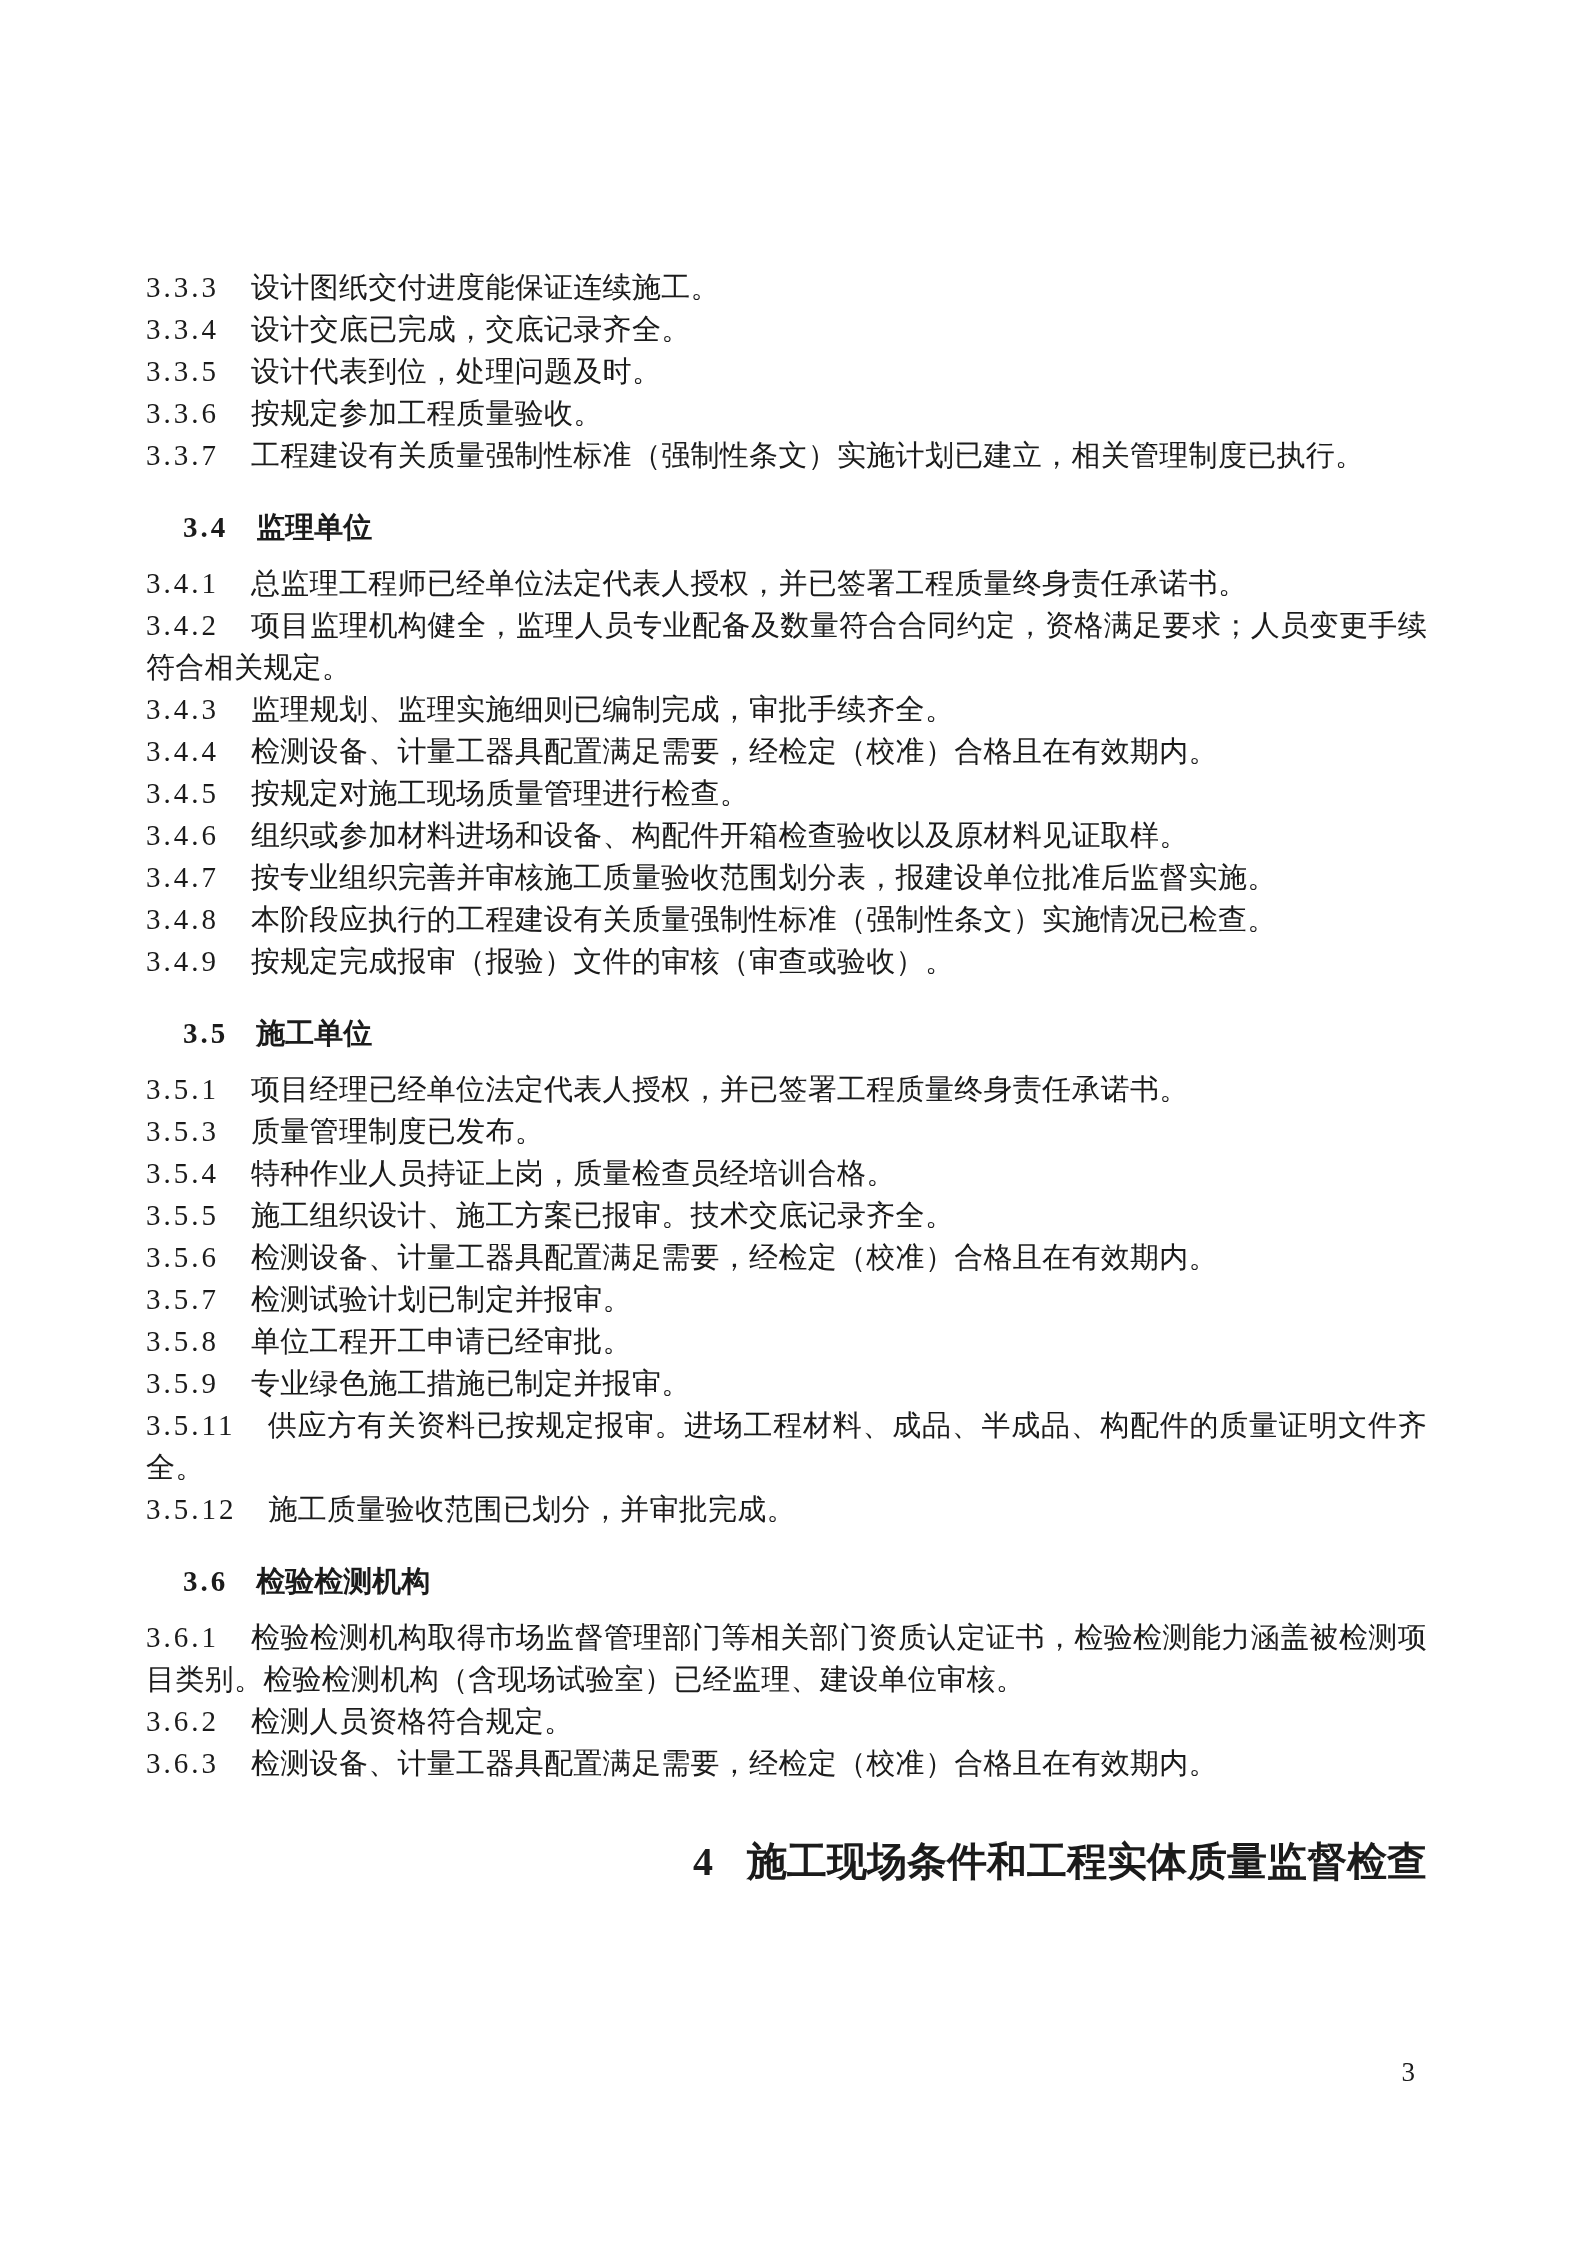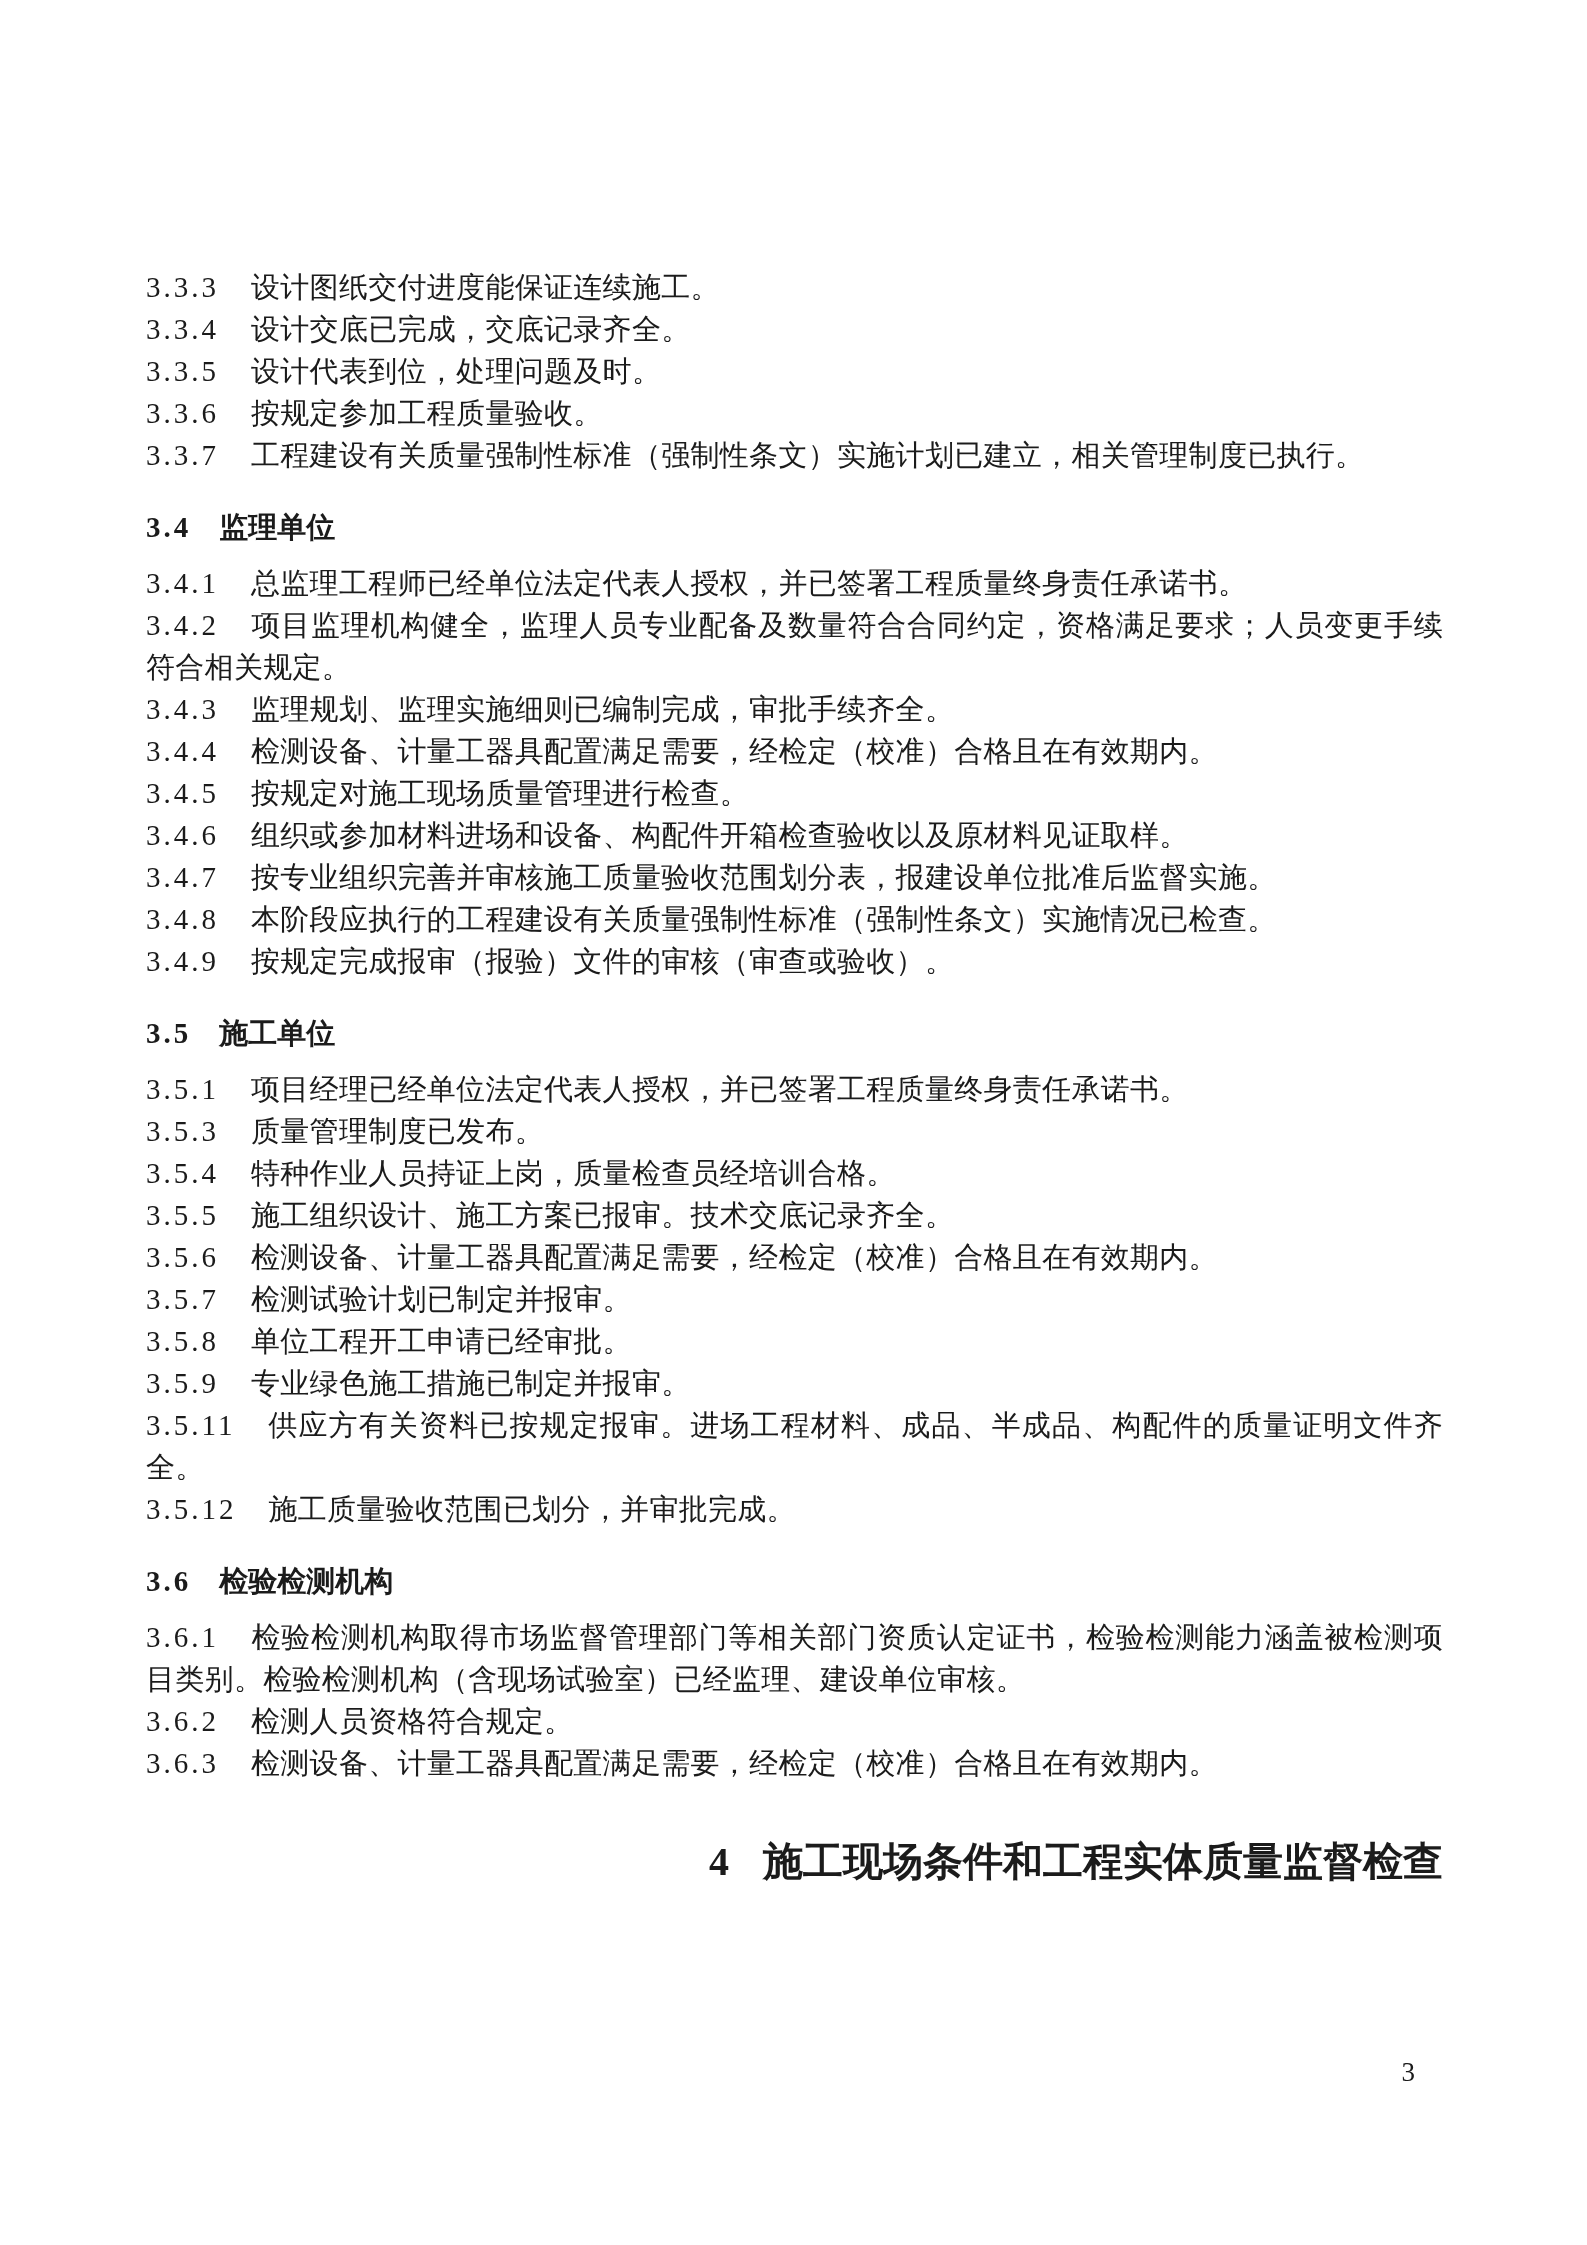--- a/index.html
+++ b/index.html
@@ -11,21 +11,21 @@
     position: relative;
     width: 1587px;
     height: 2245px;
     background: #ffffff;
     color: #1b1b1b;
     overflow: hidden;
   }
   .page-body {
     position: absolute;
     left: 146px;
-    right: 144px;
+    right: 160px;
     top: 266px;
   }
   p.clause {
     margin: 0;
     font-family: "Liberation Serif", "DejaVu Serif", serif;
     font-size: 29px;
     line-height: 42px;
     text-align: justify;
     letter-spacing: 0.3px;
   }
@@ -41,20 +41,21 @@
     font-weight: bold;
     font-size: 29px;
     line-height: 42px;
   }
   p.sec-heading .num {
     display: inline-block;
     margin-right: 28px;
     font-family: "Liberation Serif", "DejaVu Serif", serif;
     font-weight: 600;
     letter-spacing: 3px;
+    margin-left: 37px;
   }
   p.chapter-heading {
     margin: 48px 0 0 0;
     text-align: right;
     font-family: "Liberation Sans", "DejaVu Sans", sans-serif;
     font-weight: bold;
     font-size: 40px;
     line-height: 58px;
   }
   p.chapter-heading .num {

